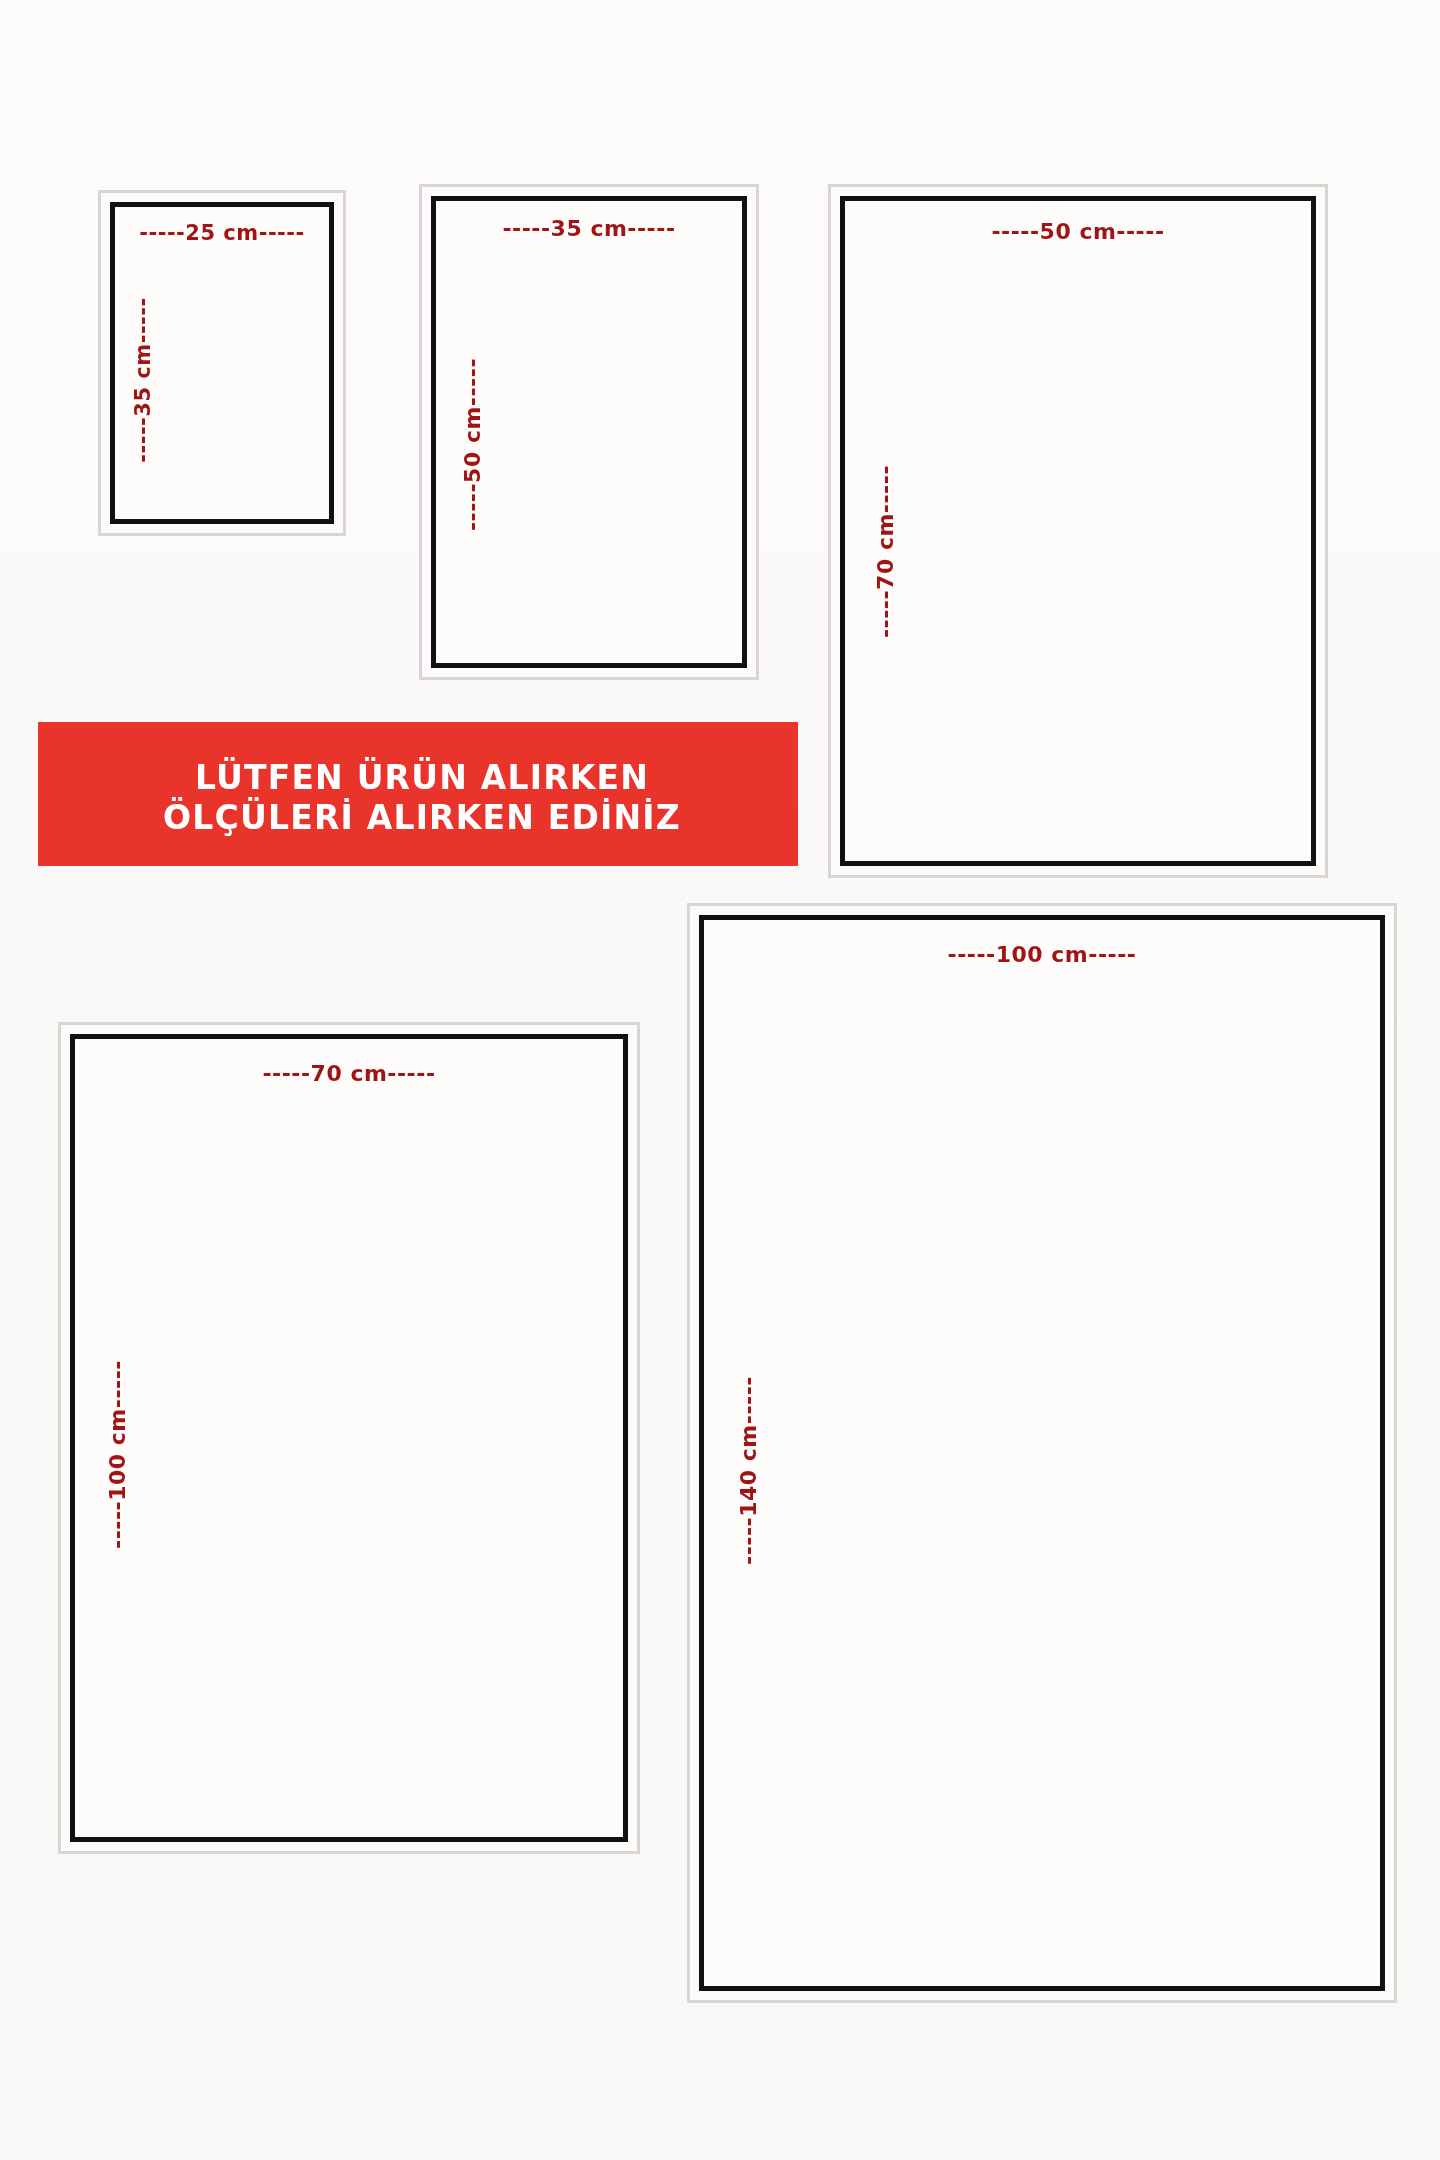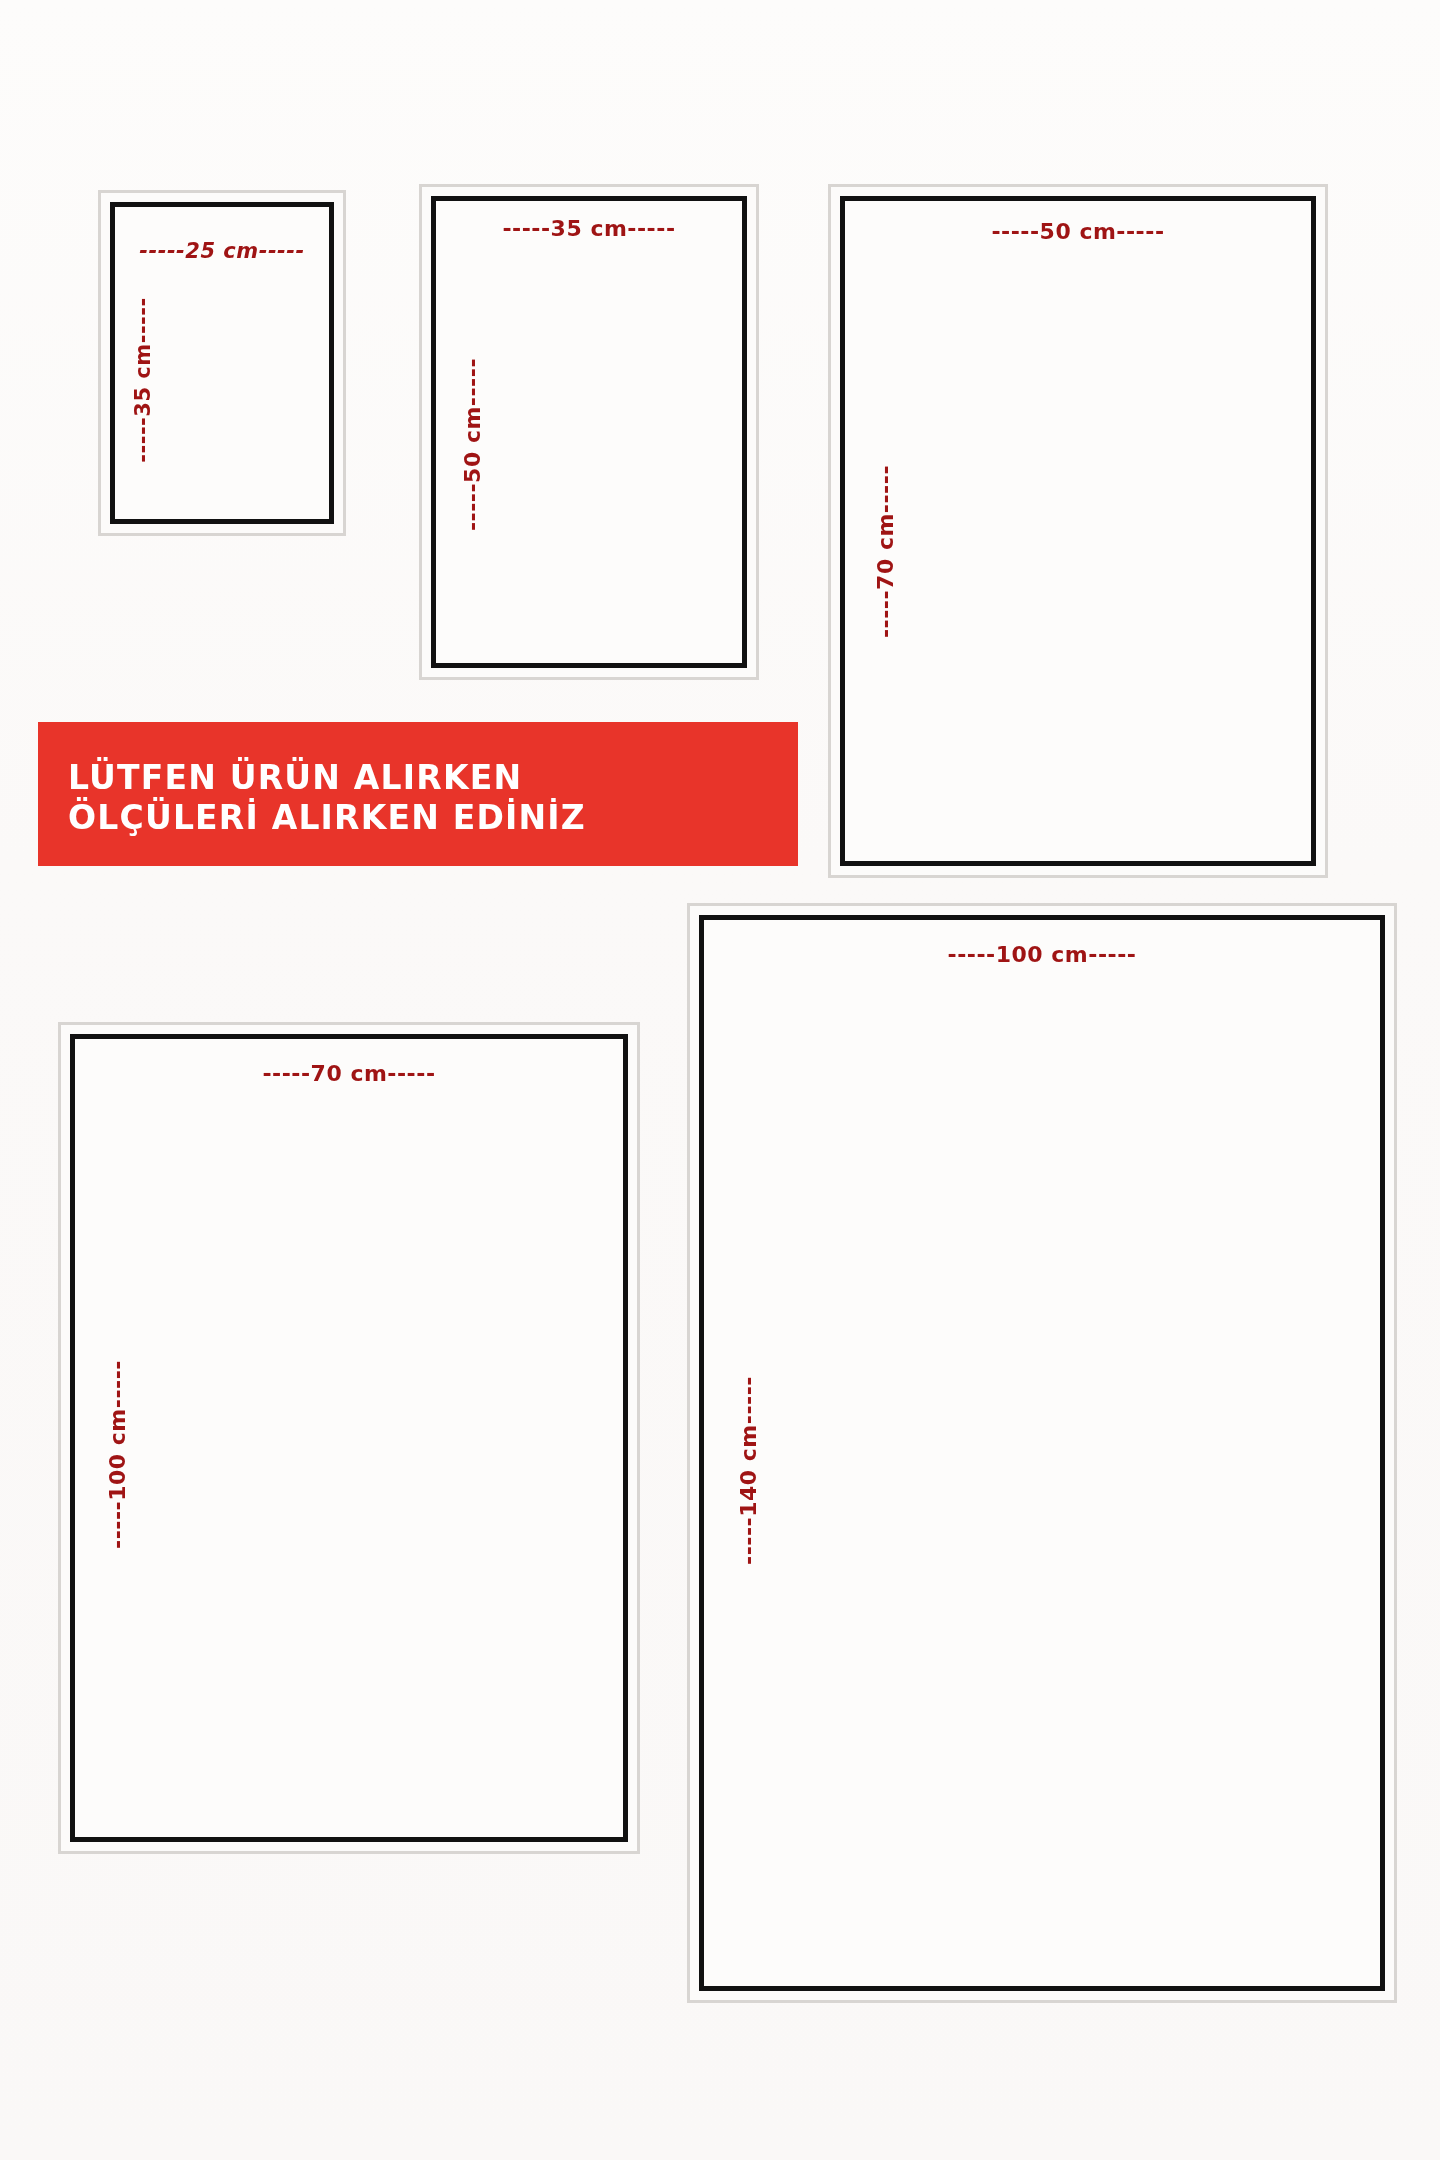--- a/index.html
+++ b/index.html
@@ -73,40 +73,41 @@
 
   
   #banner {
     position: absolute;
     background: #e8342a;
     display: flex;
     flex-direction: column;
     justify-content: center;
     padding: 14px 22px 6px 30px;
     box-sizing: border-box;
+    text-align: center;
   }
   #banner .line {
     color: #ffffff;
     font-weight: 700;
     font-size: 33px;
     line-height: 1.22;
     letter-spacing: 1.2px;
     font-family: "DejaVu Sans", sans-serif;
     white-space: nowrap;
   }
 </style>
 </head>
 <body>
 
 <div id="stage">
   <div id="sheet"></div>
 
   <div class="frame" style="left:98px; top:190px; width:248px; height:346px;">
     <div class="inner">
-      <div class="dim h" style="top:32px; font-size:21px;font-style:italic;">-----25 cm-----</div>
+      <div class="dim h" style="top:14px; font-size:21px;">-----25 cm-----</div>
       <div class="vwrap" style="left:6px; top:48px; width:44px; height:250px;">
         <div class="dim" style="font-size:21px;">-----35 cm-----</div>
       </div>
     </div>
   </div>
 
   <div class="frame" style="left:419px; top:184px; width:340px; height:496px;">
     <div class="inner">
       <div class="dim h" style="top:15px; font-size:22px;">-----35 cm-----</div>
       <div class="vwrap" style="left:14px; top:58px; width:46px; height:370px;">

